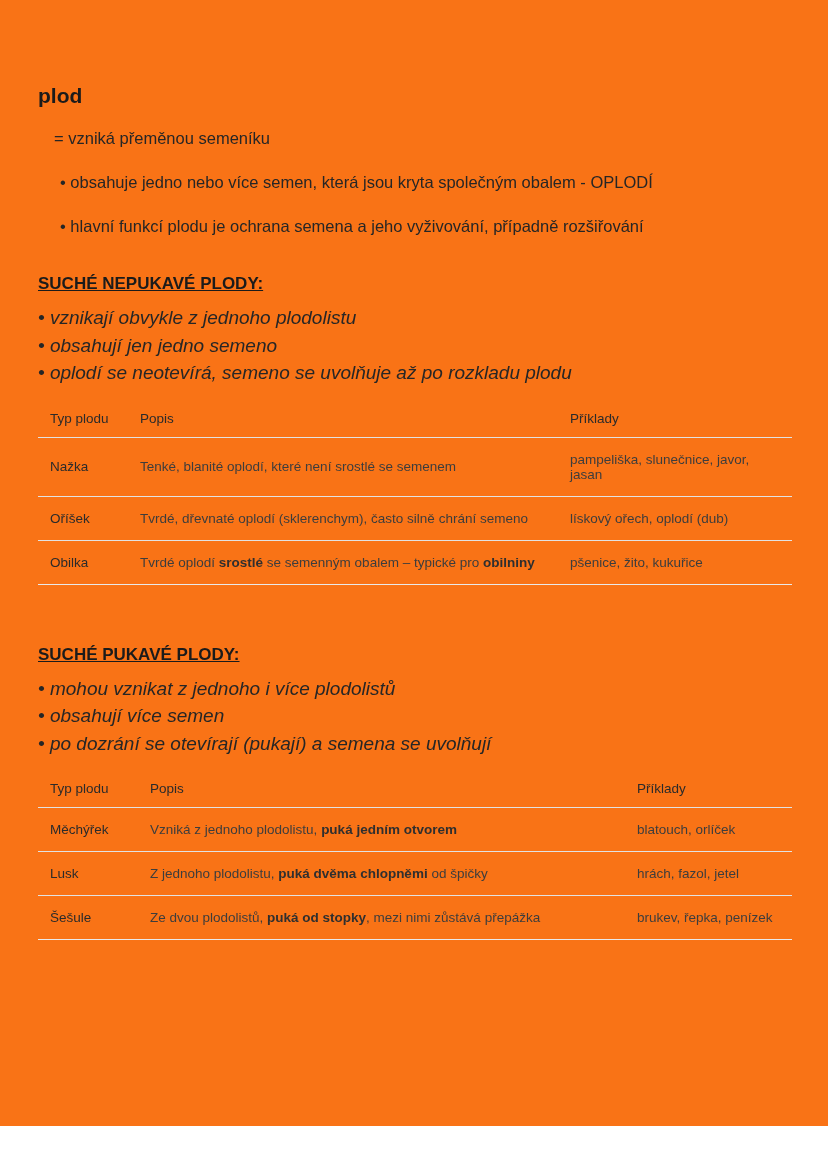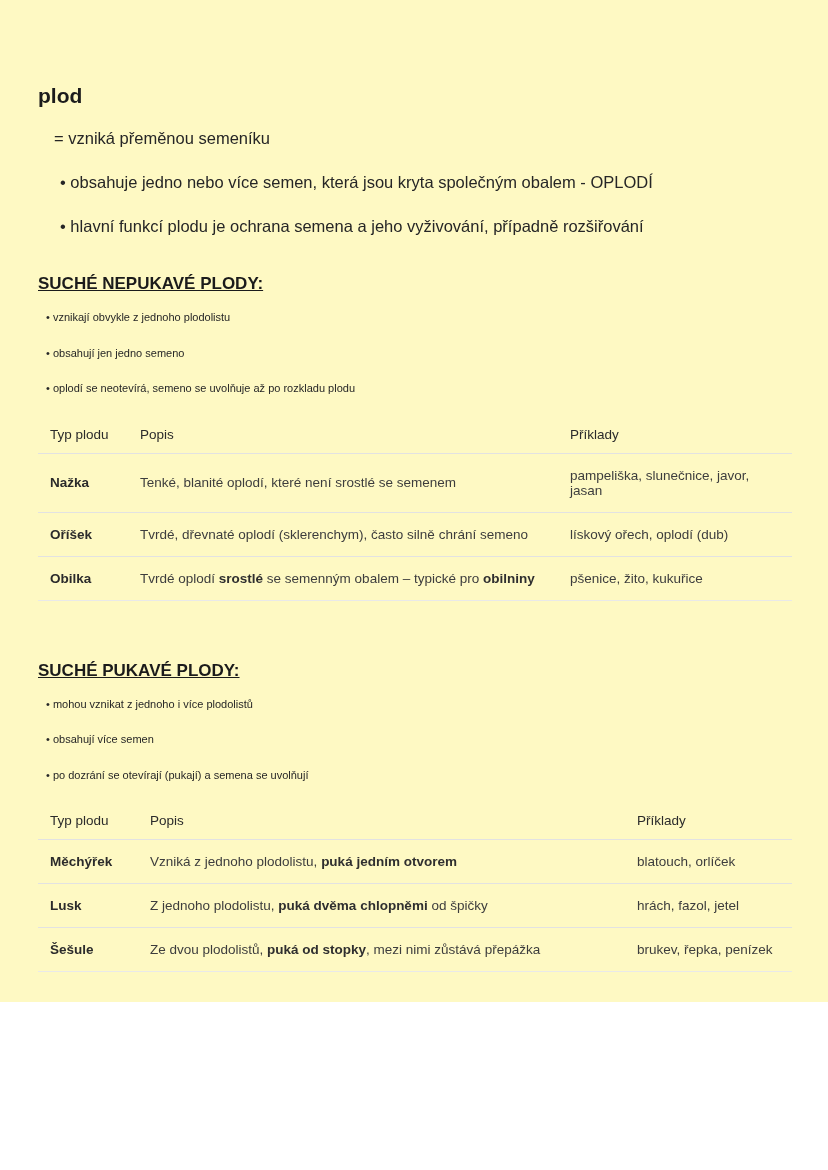--- a/index.html
+++ b/index.html
@@ -5,22 +5,22 @@
   html, body {
     margin: 0;
     padding: 0;
     background: #ffffff;
     font-family: "Liberation Sans", sans-serif;
     color: #212121;
   }
   .page {
     position: relative;
     width: 828px;
-    height: 1002px;
-    background: #fef9c3;
+    height: 1126px;
+    background: #f97316;
     box-sizing: border-box;
     padding: 84px 36px 0 38px;
     overflow: hidden;
   }
   .doc-title {
     font-size: 21px;
     font-weight: 700;
     color: #1b1b1b;
     margin: 0 0 9px 0;
   }
@@ -37,24 +37,25 @@
     font-size: 17px;
     font-weight: 700;
     text-decoration: underline;
     color: #1b1b1b;
     margin: 34px 0 10px 0;
   }
   .section-heading.mt-lg {
     margin-top: 60px;
   }
   .bullet-line {
-    font-size: 11px;
+    font-size: 19px;
     line-height: 27.5px;
-    margin: 8px;
+    margin: 0;
     color: #262626;
+    font-style: italic;
   }
   table.fruit-table {
     border-collapse: collapse;
     table-layout: fixed;
     width: 754px;
     margin-top: 15px;
     font-size: 13.5px;
     color: #3d3d3d;
   }
   table.fruit-table th {
@@ -66,21 +67,21 @@
   }
   table.fruit-table td {
     padding: 14px 12px;
     border-top: 1px solid #e2e2e2;
     vertical-align: middle;
   }
   table.fruit-table tr:last-child td {
     border-bottom: 1px solid #e9e9e9;
   }
   table.fruit-table td.typ {
-    font-weight: 700;
+    font-weight: 400;
     color: #2b2b2b;
   }
   .bold {
     font-weight: 700;
     color: #2f2f2f;
   }
   
   .t1 col.c1 { width: 90px; }
   .t1 col.c2 { width: 430px; }
   .t1 col.c3 { width: 234px; }

